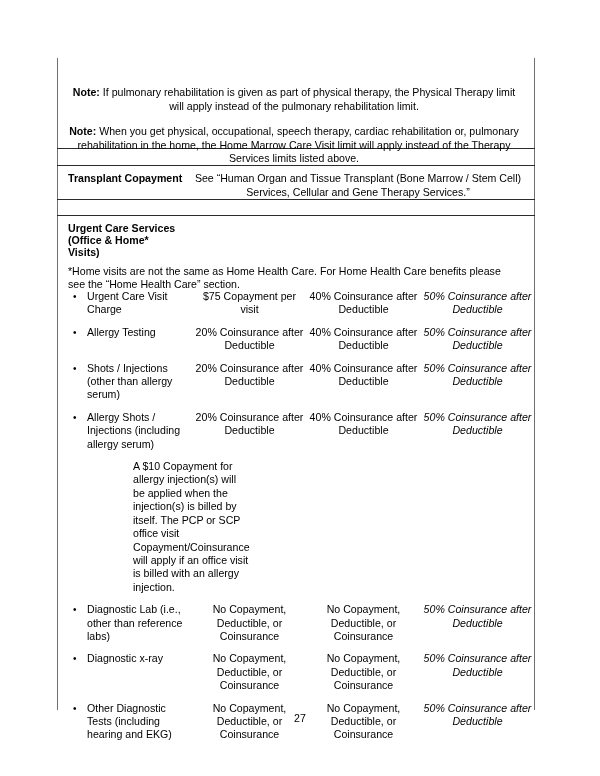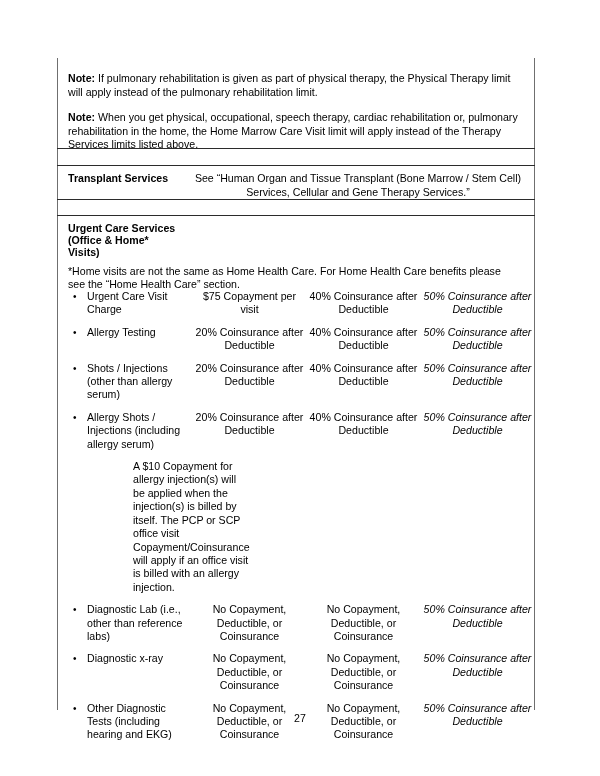--- a/index.html
+++ b/index.html
@@ -54,22 +54,23 @@
     margin: 0;
   }
   .block p + p {
     margin-top: 12px;
   }
   b, .bold { font-weight: bold; }
 
   
   #notes-block {
     left: 68px;
-    top: 72px;
+    top: 86px;
     width: 452px;
+    text-align: center;
   }
 
   
   #transplant-label {
     left: 68px;
     top: 172px;
     width: 120px;
     font-weight: bold;
     font-size: 10.6px;
     line-height: 13.6px;
@@ -171,21 +172,21 @@
 
   <div class="block" id="notes-block">
     <p>
       <b>Note:</b><span> If pulmonary rehabilitation is given as part of physical therapy, the Physical Therapy limit will apply instead of the pulmonary rehabilitation limit.</span>
     </p>
     <p>
       <b>Note:</b><span> When you get physical, occupational, speech therapy, cardiac rehabilitation or, pulmonary rehabilitation in the home, the Home Marrow Care Visit limit will apply instead of the Therapy Services limits listed above.</span>
     </p>
   </div>
 
-  <div class="block" id="transplant-label">Transplant Services</div>
+  <div class="block" id="transplant-label">Transplant Copayment</div>
   <div class="block" id="transplant-value">See “Human Organ and Tissue Transplant (Bone Marrow / Stem Cell) Services, Cellular and Gene Therapy Services.”</div>
 
   <div class="block" id="urgent-heading">
     <div>Urgent Care Services</div>
     <div>(Office &amp; Home*</div>
     <div>Visits)</div>
   </div>
 
   <div class="block" id="urgent-footnote">*Home visits are not the same as Home Health Care.  For Home Health Care benefits please see the “Home Health Care” section.</div>
 

